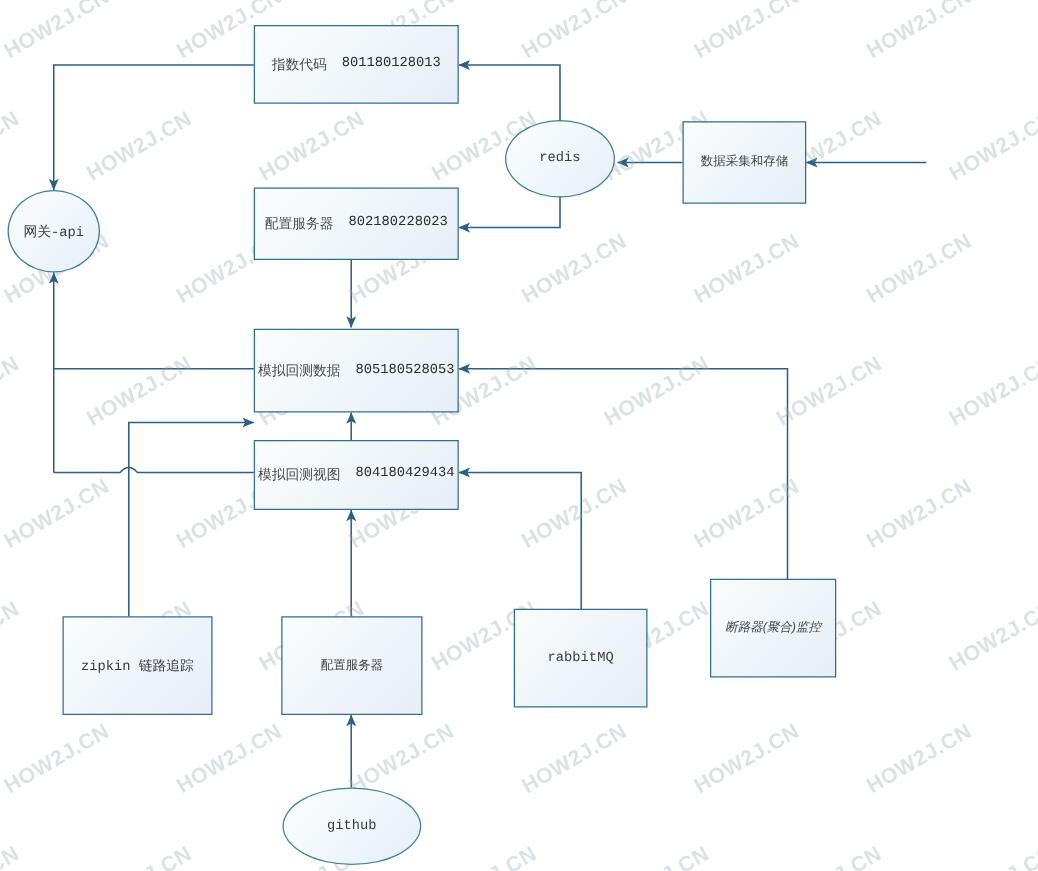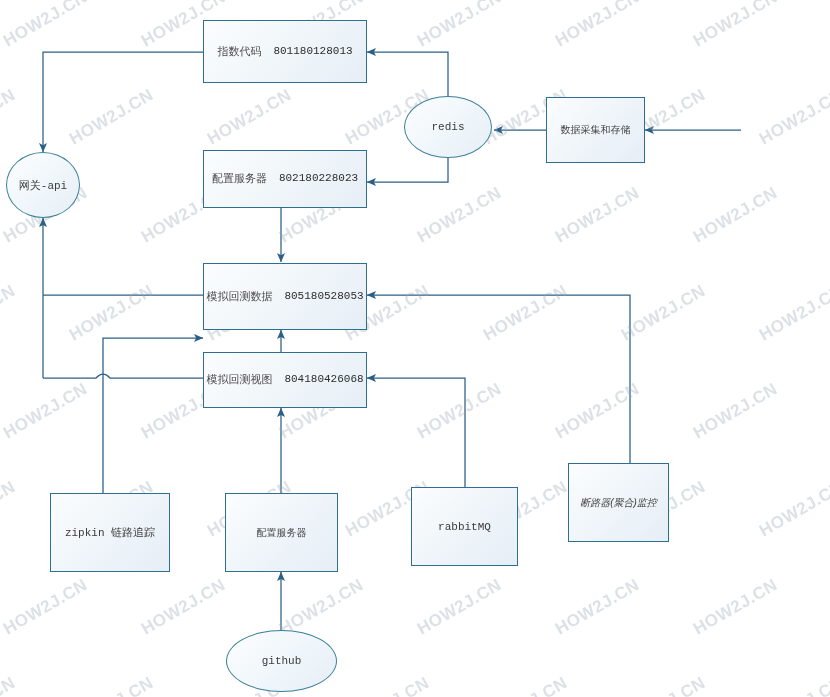--- a/index.html
+++ b/index.html
@@ -186,21 +186,21 @@
       </span>
     </div>
   </div>
 
   <div class="box-ports" style="left:203px; top:352px; width:164px; height:56px;">
     <div class="box-ports-inner">
       <span class="bp-name">模拟回测视图</span>
       <span class="bp-ports">
         <span>8041</span>
         <span>8042</span>
-        <span>6068</span>
+        <span>9434</span>
       </span>
     </div>
   </div>
 
   <div class="node ellipse" style="left:6px; top:152px; width:74px; height:66px;">
     <span class="label-mono">网关-api</span>
   </div>
 
   <div class="node ellipse" style="left:404px; top:96px; width:88px; height:62px;">
     <span class="label-mono">redis</span>

